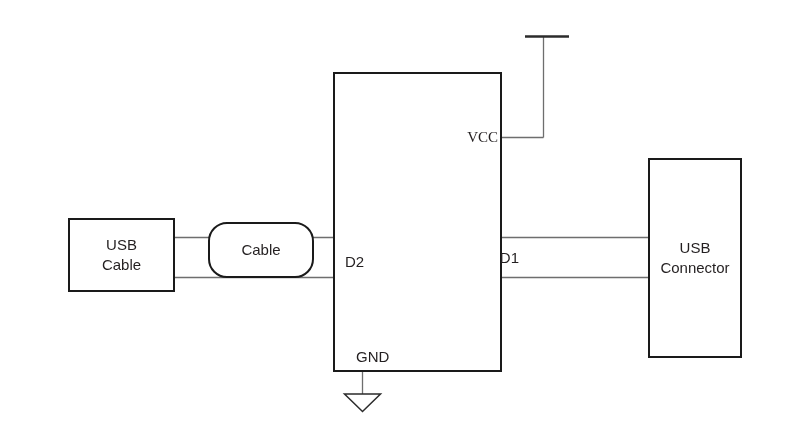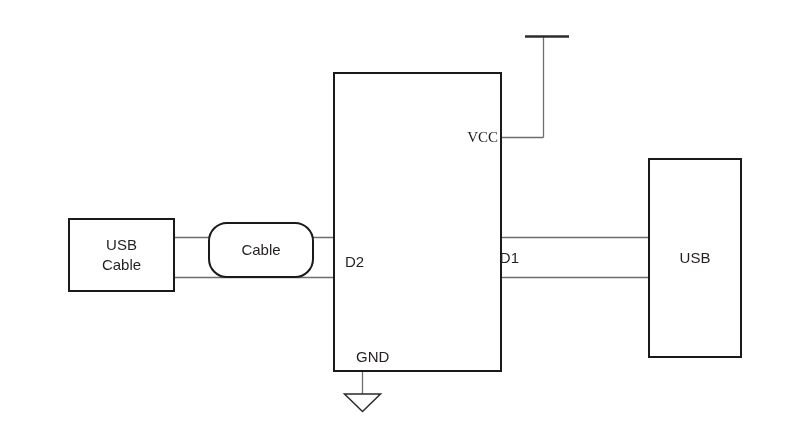--- a/index.html
+++ b/index.html
@@ -64,20 +64,21 @@
   </div>
 
   <div class="box" style="left:208px;top:222px;width:106px;height:56px;border-radius:19px;">
     <span>Cable</span>
   </div>
 
   <div class="box" style="left:333px;top:72px;width:169px;height:300px;"></div>
 
   <div class="box" style="left:648px;top:158px;width:94px;height:200px;">
     <span>USB</span>
+    <span>Connector</span>
   </div>
 
 
   <div class="pin-label align-right" style="left:418px;top:129px;width:80px;font-family:Liberation Serif, serif;">VCC</div>
   <div class="pin-label" style="left:345px;top:254px;">D2</div>
   <div class="pin-label align-right" style="left:439px;top:250px;width:80px;">D1</div>
   <div class="pin-label" style="left:356px;top:349px;">GND</div>
 
 </div>
 

